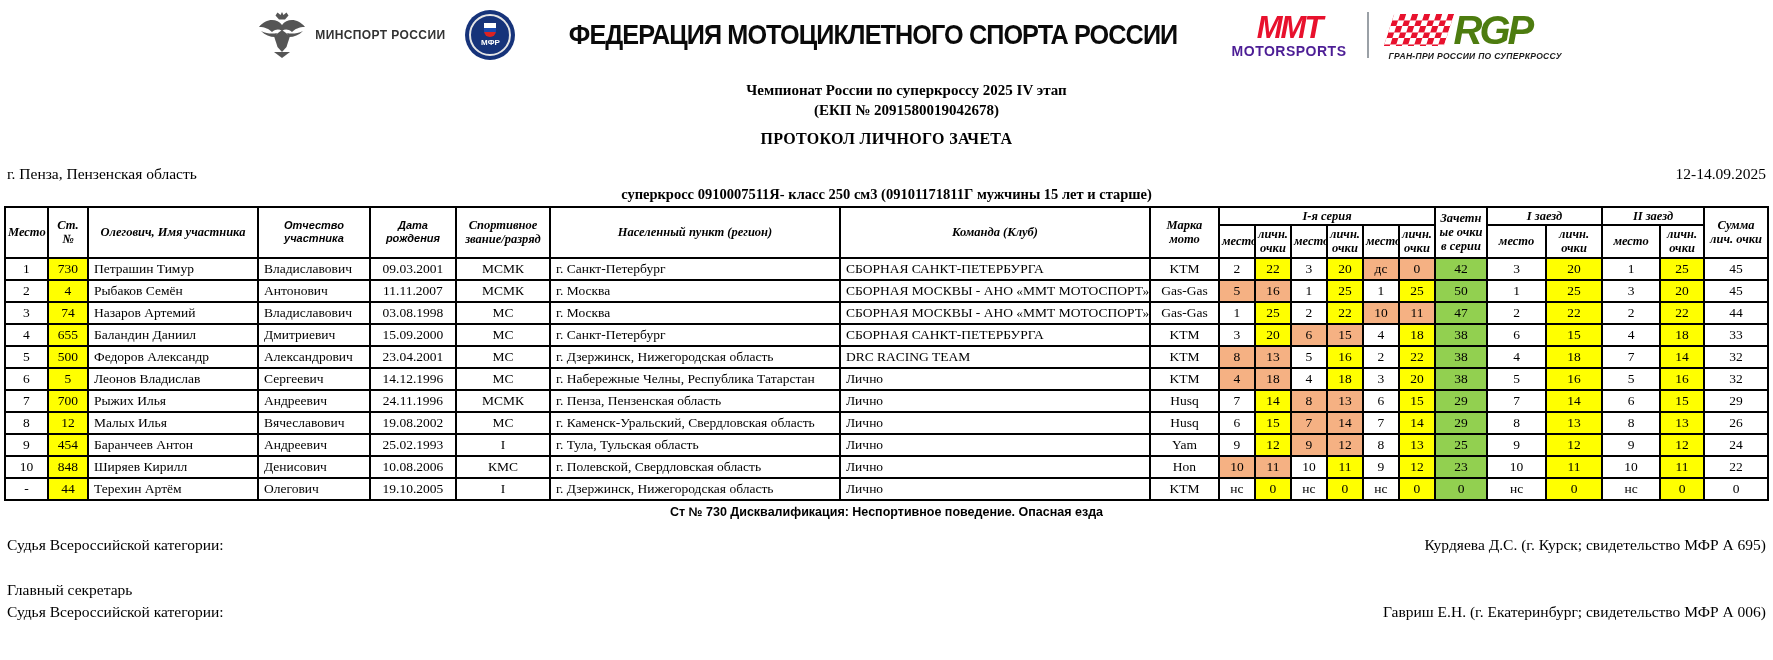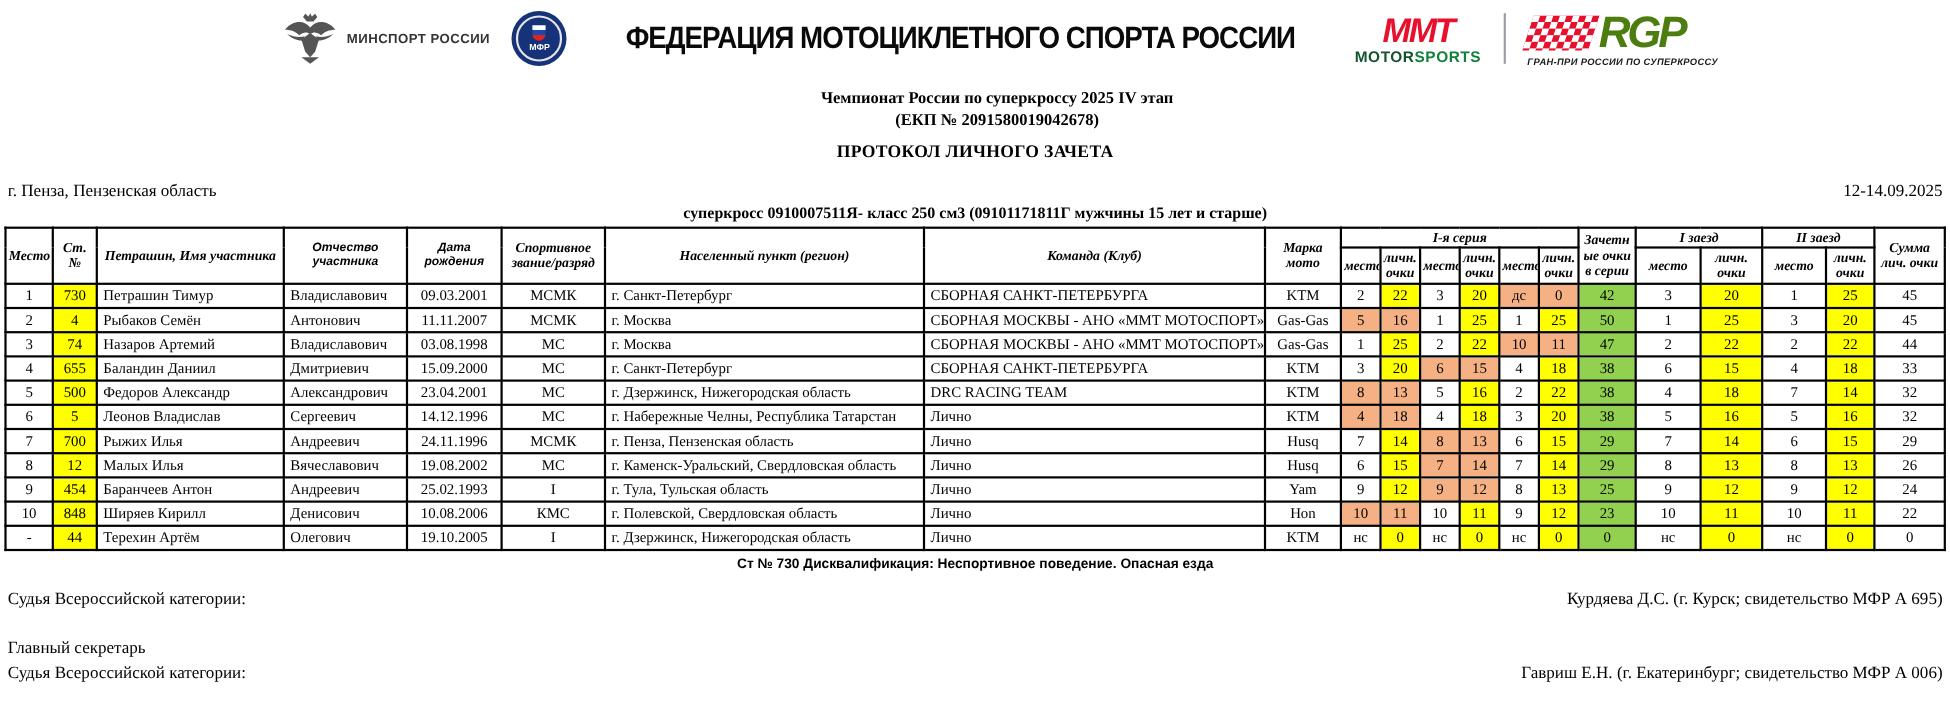--- a/index.html
+++ b/index.html
@@ -13,21 +13,21 @@
   .minsport { display:flex; align-items:center; gap:6px; }
   .minsport-text { font-family:"Liberation Sans",sans-serif; font-weight:bold; font-size:12px; line-height:1.2; color:#333; letter-spacing:.4px; }
   .mfr-circle { width:50px; height:50px; border-radius:50%; background:#16337a; display:flex; align-items:center; justify-content:center; flex:none; }
   .mfr-inner { width:42px; height:42px; border-radius:50%; border:2px solid #e5e5e5; display:flex; flex-direction:column; align-items:center; justify-content:center; }
   .mfr-shield { width:12px; height:14px; background:linear-gradient(#fff 33%, #1a49b0 33% 66%, #d22 66%); border-radius:0 0 6px 6px; }
   .mfr-abbr { color:#fff; font-family:"Liberation Sans",sans-serif; font-weight:bold; font-size:8px; margin-top:1px; }
   .fed-title { font-family:"Liberation Sans",sans-serif; font-weight:bold; font-size:28px; letter-spacing:-1px; transform:scaleX(.9); white-space:nowrap; color:#0a0a0a; }
   .mmt { text-align:center; line-height:1; }
   .mmt-mark { font-family:"Liberation Sans",sans-serif; font-style:italic; font-weight:bold; font-size:31px; color:#e8112d; letter-spacing:-2px; }
   .mmt-sub { font-family:"Liberation Sans",sans-serif; font-weight:bold; font-size:14px; letter-spacing:.5px; margin-top:1px; }
-  .mmt-sub .red { color:#14532d; } .mmt-sub .blk { color:#15803d; }
+  .mmt-sub .red { color:#4c1d95; } .mmt-sub .blk { color:#4c1d95; }
   .logo-divider { width:2px; height:46px; background:#9aa0a6; }
   .rgp { text-align:center; line-height:1; }
   .rgp-top { display:flex; align-items:center; }
   .rgp-checks { width:60px; height:32px; margin-right:5px; transform:skewX(-18deg);
     background:repeating-conic-gradient(#e8112d 0 25%, #ffffff 0 50%); background-size:12px 12px; }
   .rgp-text { font-family:"Liberation Sans",sans-serif; font-style:italic; font-weight:bold; font-size:40px; letter-spacing:-3px; color:#4d7c0f; }
   .rgp-sub { font-family:"Liberation Sans",sans-serif; font-style:italic; font-weight:bold; font-size:8.5px; color:#1a1a1a; margin-top:2px; letter-spacing:.3px; }
   
   .titles { text-align:center; margin-top:16px; }
   .title-line { font-weight:bold; font-size:15px; line-height:1.35;padding-left:40px; }
@@ -133,21 +133,21 @@
     <col style="width:59px">
       <col style="width:56px">
       <col style="width:58px">
       <col style="width:44px">
     <col style="width:64px">
   </colgroup>
   <thead>
     <tr>
       <th rowspan="2">Место</th>
       <th rowspan="2">Ст. №</th>
-      <th rowspan="2">Петрашин, Имя участника</th>
+      <th rowspan="2">Олегович, Имя участника</th>
       <th rowspan="2" class="sans">Отчество участника</th>
       <th rowspan="2" class="sans">Дата рождения</th>
       <th rowspan="2">Спортивное звание/разряд</th>
       <th rowspan="2">Населенный пункт (регион)</th>
       <th rowspan="2">Команда (Клуб)</th>
       <th rowspan="2">Марка мото</th>
       <th colspan="6">I-я серия</th>
       <th rowspan="2" class="wrap-any">Зачетные очки в серии</th>
       <th colspan="2">I заезд</th>
       <th colspan="2">II заезд</th>

